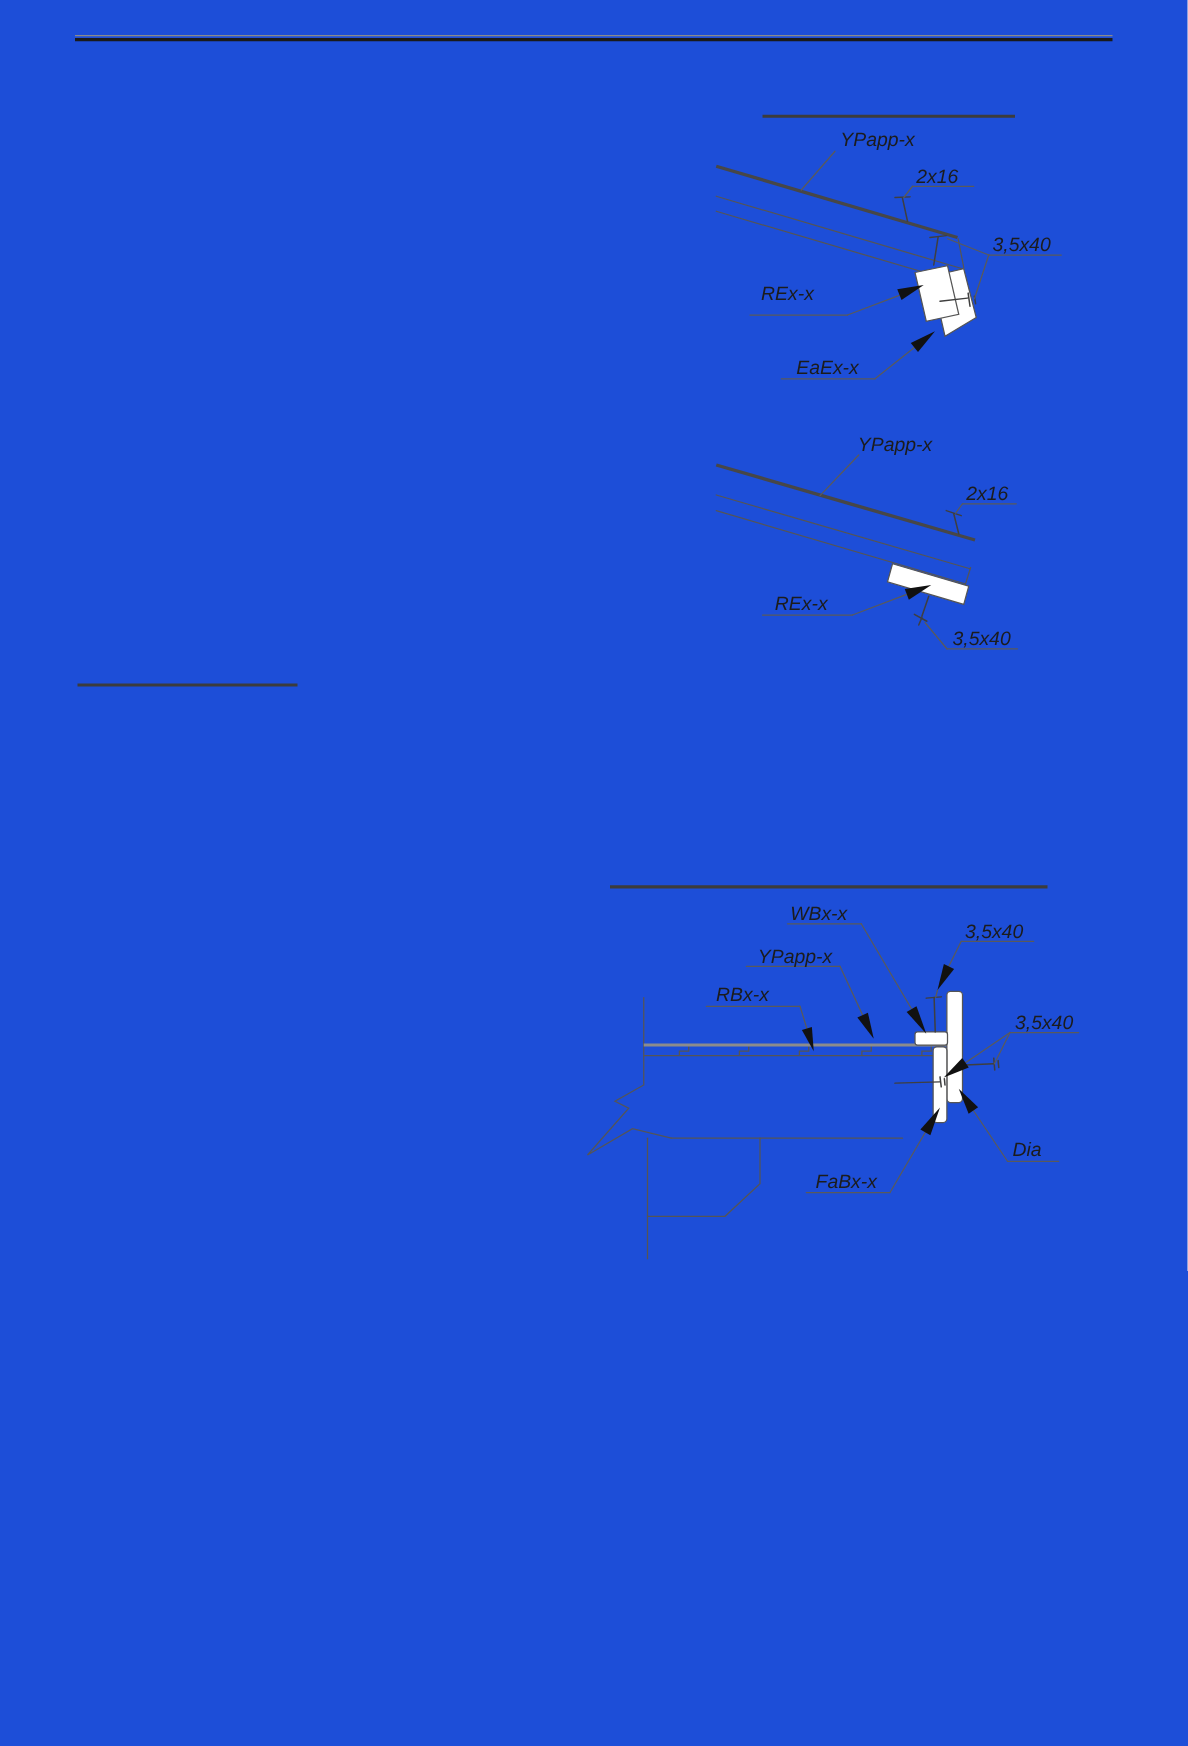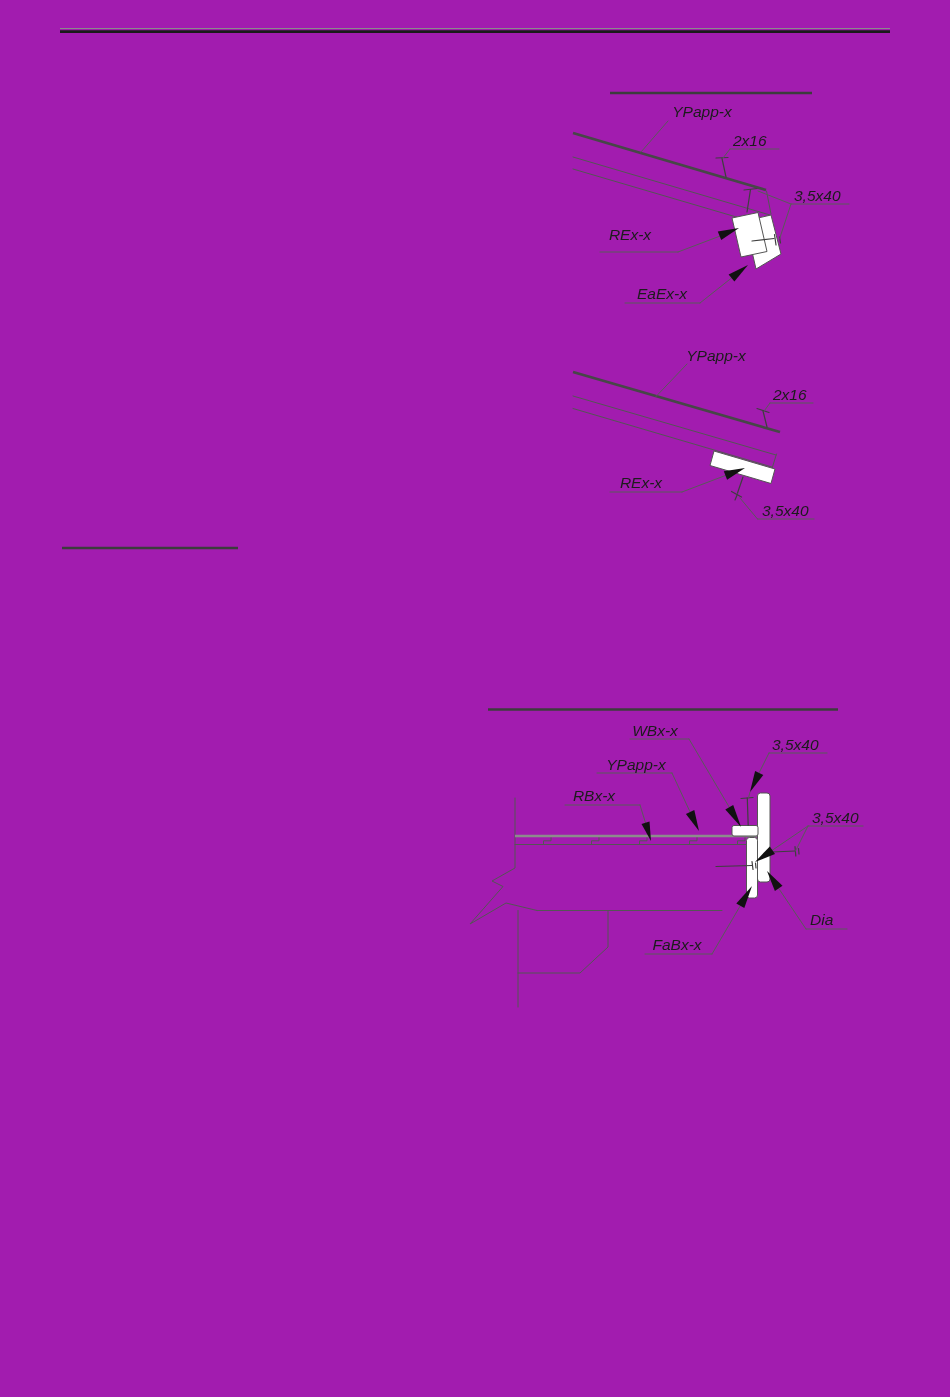--- a/index.html
+++ b/index.html
@@ -1,17 +1,17 @@
 <!DOCTYPE html>
 <html><head>
 <meta charset="utf-8">
 <style>
   html,body{margin:0;padding:0;background:#e8e8e8;}
   .page{
-    width:950px;height:1397px;background:#a21caf;position:relative;
+    width:950px;height:1397px;background:#1d4ed8;position:relative;
     margin:0 auto;overflow:hidden;
     font-family:"Liberation Sans", sans-serif;
   }
   svg{display:block;}
   .thin{stroke:#555555;stroke-width:1;fill:none;stroke-linecap:round;}
   .thick-roof{stroke:#474747;stroke-width:2.7;fill:none;stroke-linecap:butt;}
   .title-rule{stroke:#3c3c3c;stroke-width:2.5;fill:none;}
   .top-rule-thin{stroke:#8a8a8a;stroke-width:1;fill:none;}
   .top-rule-thick{stroke:#1a1a1a;stroke-width:2.6;fill:none;}
   .board{fill:#ffffff;stroke:#555555;stroke-width:1;}

